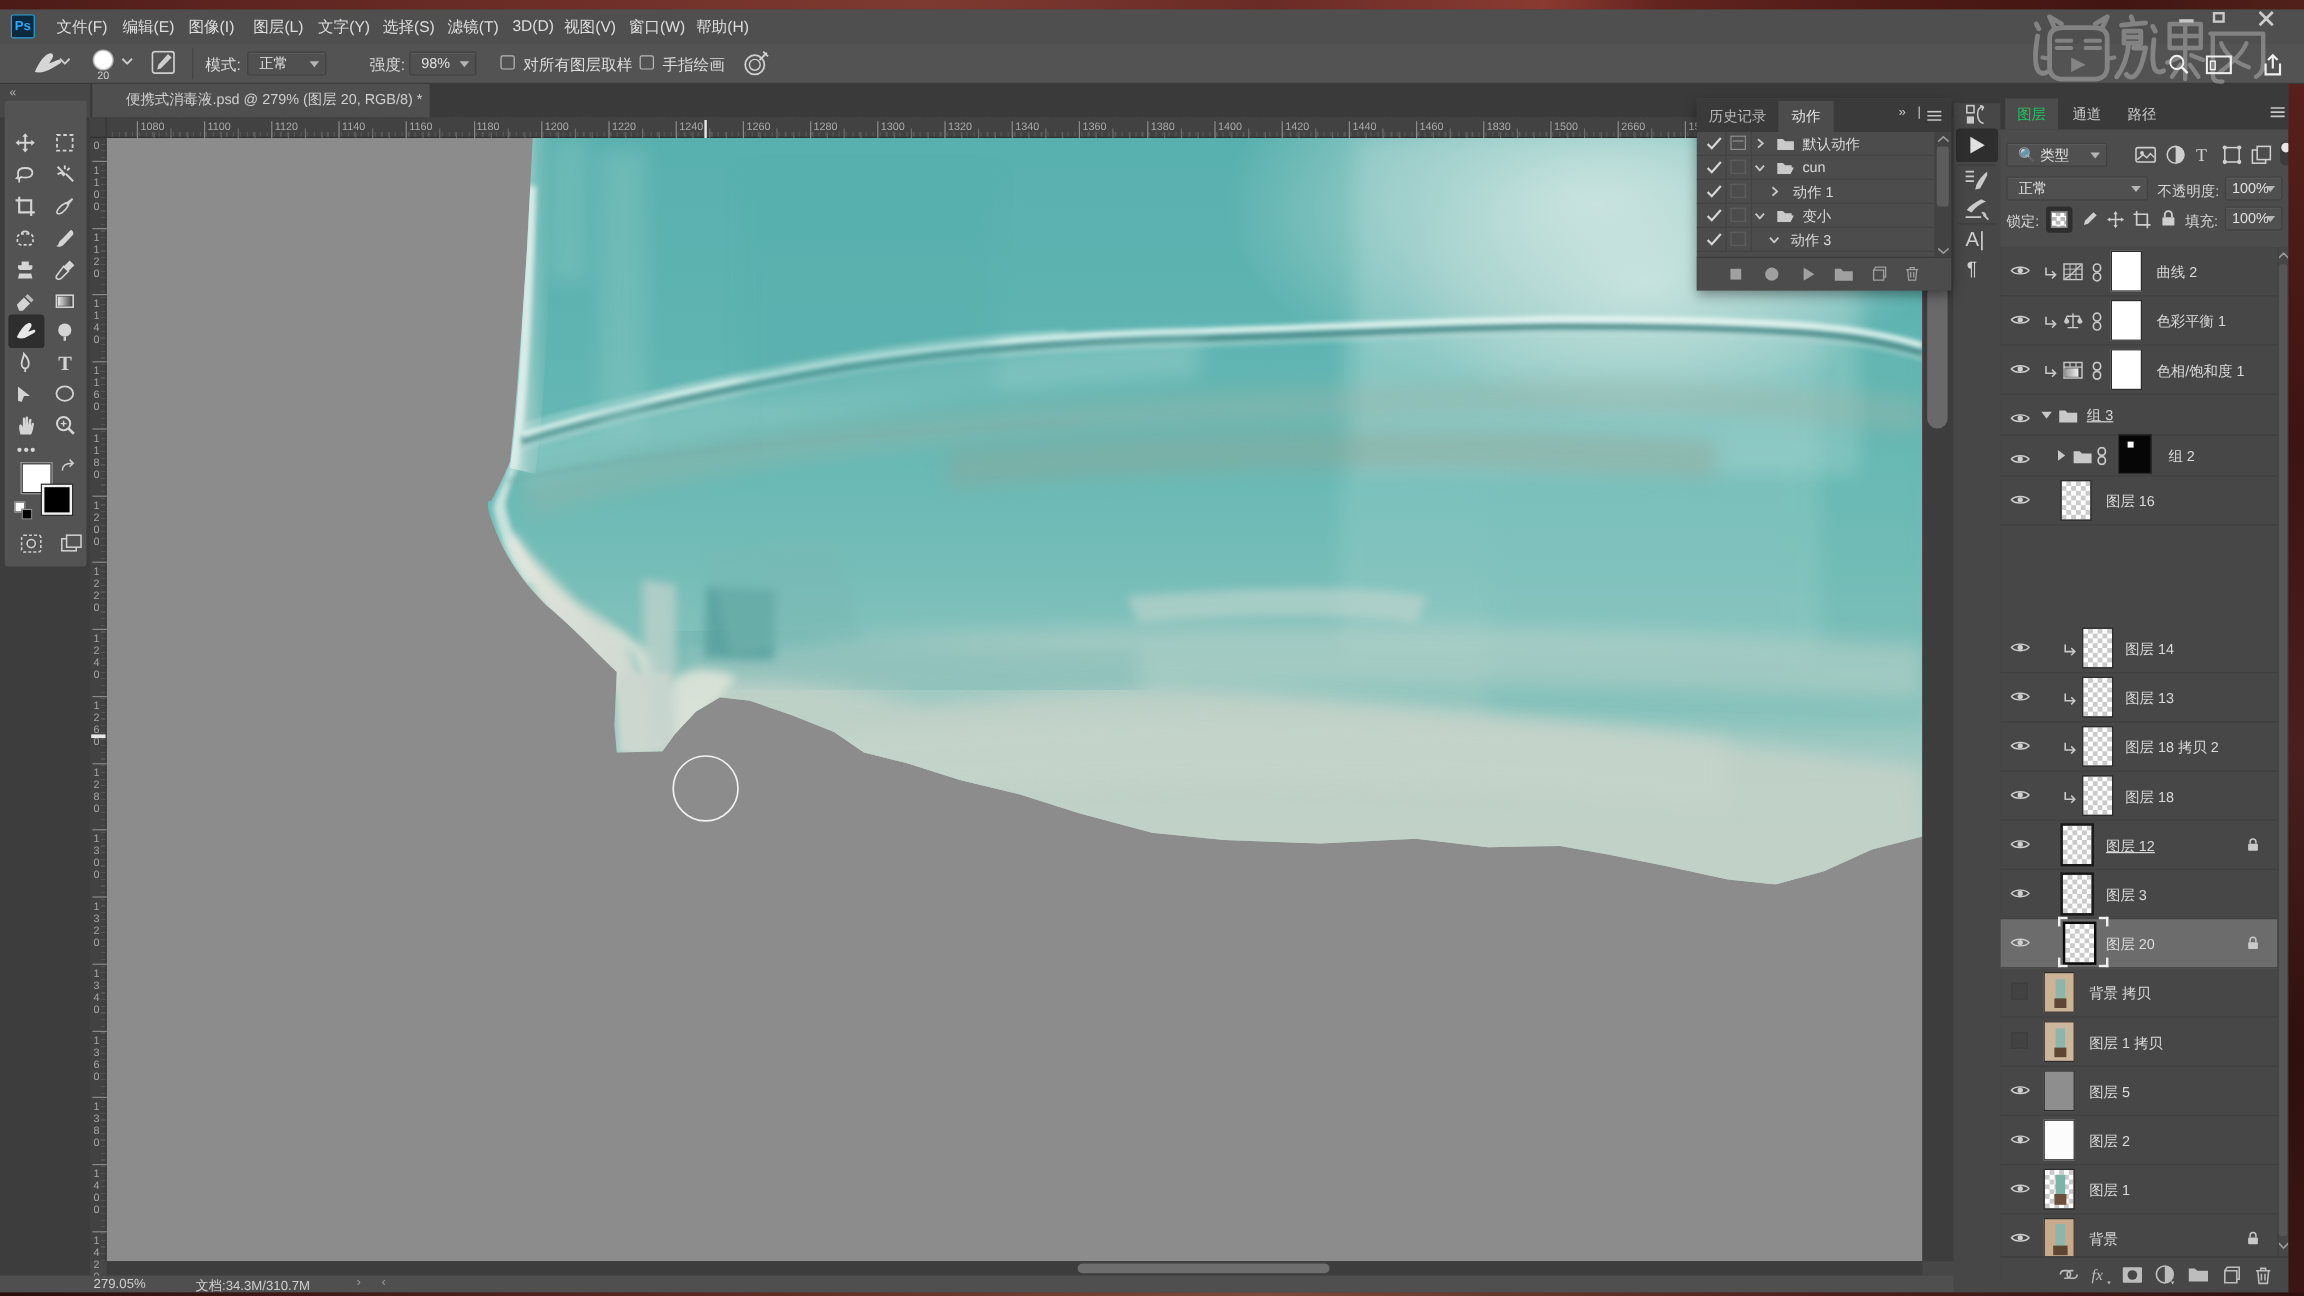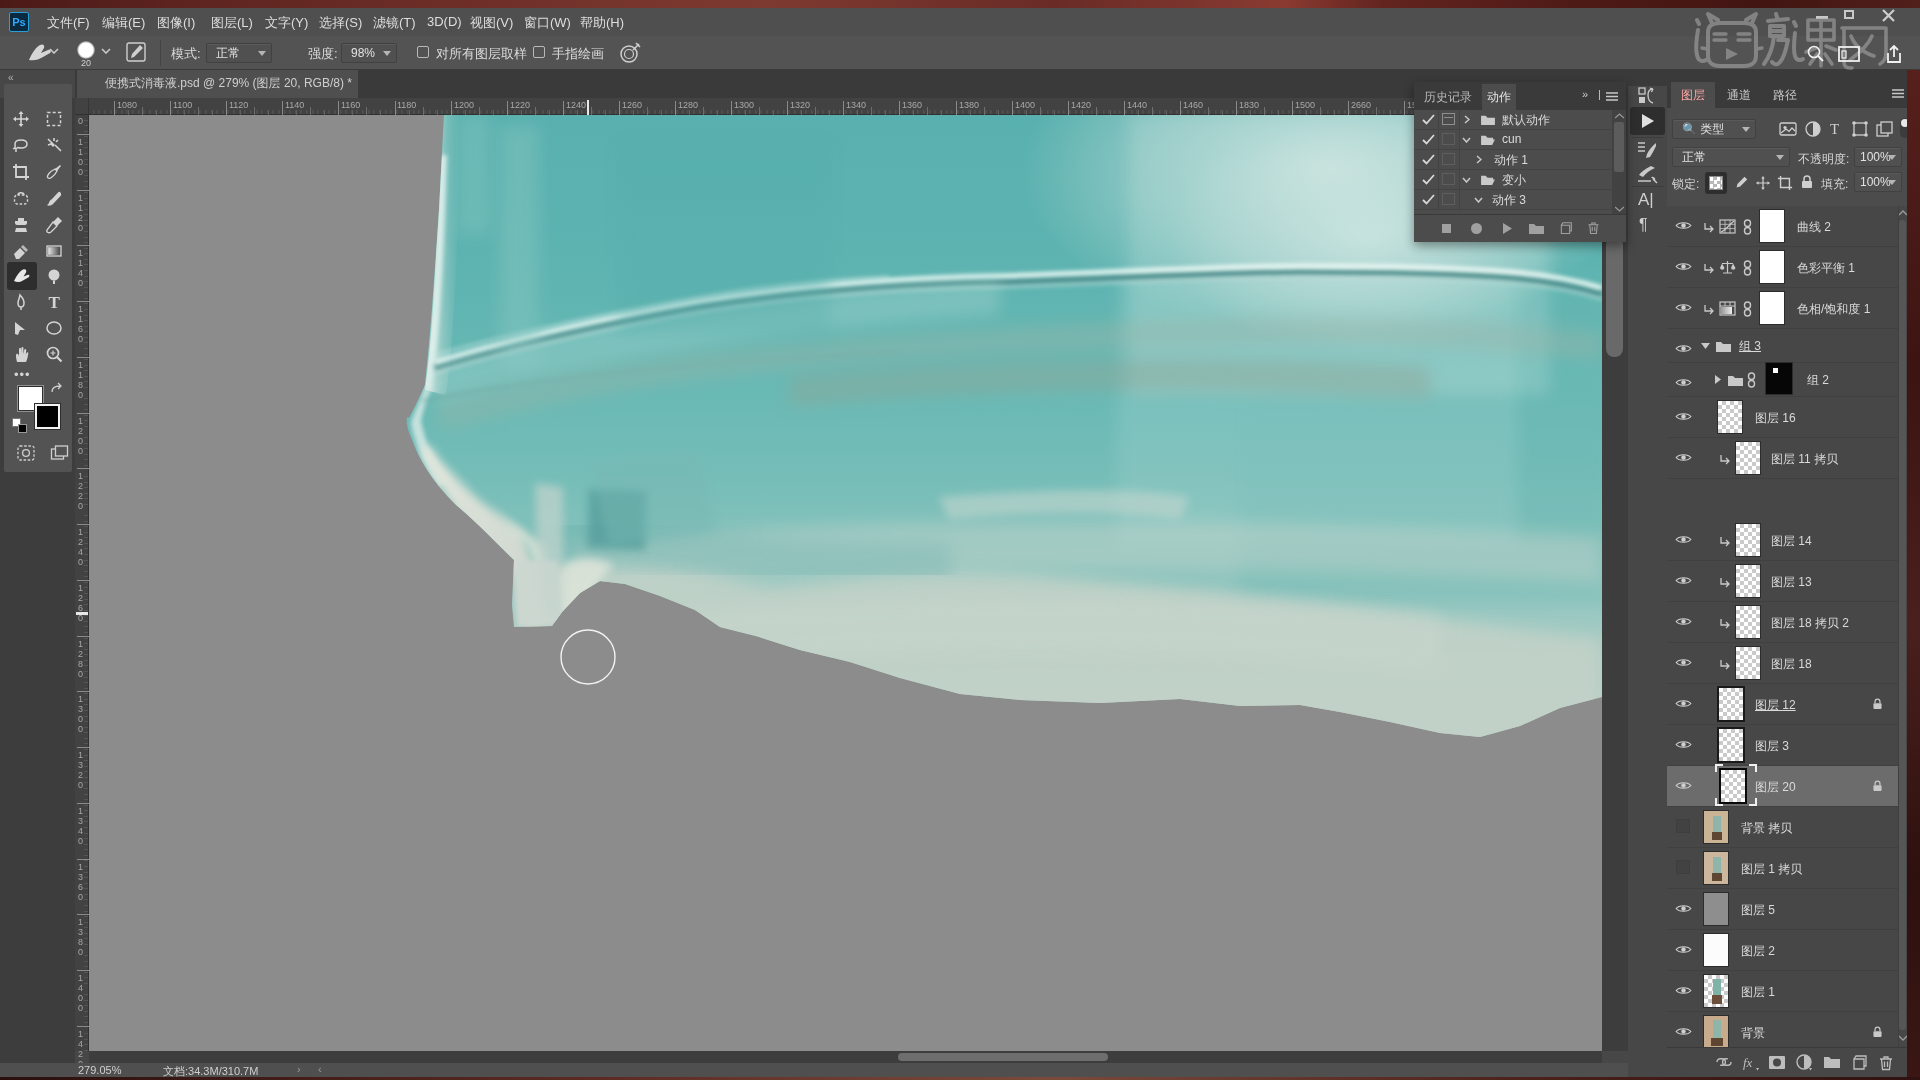--- a/index.html
+++ b/index.html
@@ -515,21 +515,21 @@
       <path d="M14,2 C8,5 4,8 2,11 L6,13 C9,9 13,6 18,4 Z" fill="#c9c9c9"></path>
       <path d="M1,17 H14 M16,15 L20,19" stroke="#c9c9c9" stroke-width="1.5"></path>
       <path d="M14,13 a3,3 0 0 1 4,4 Z" fill="#c9c9c9"></path>
     </svg>
     <div class="abs" style="left:4px;top:106px;width:31px;height:1px;background:#3c3c3c"></div>
     <div class="abs" style="left:10px;top:110px;color:#cfcfcf;font-size:17px">A|</div>
     <div class="abs" style="left:11px;top:136px;color:#cfcfcf;font-size:16px">¶</div>
   </div>
  <div class="abs" id="lpanel">
     <div class="abs" style="left:0;top:0;width:240px;height:28px;background:#3a3a3a"></div>
-    <div class="ptab" style="left:4px;top:2px;width:44px;background:#4c4c4c;color:#fca5a5">图层</div>
+    <div class="ptab" style="left:4px;top:2px;width:44px;background:#4c4c4c;color:#22c55e">图层</div>
     <div class="ptab" style="left:50px;top:2px;width:44px">通道</div>
     <div class="ptab" style="left:96px;top:2px;width:44px">路径</div>
     <svg class="abs" style="left:225px;top:9px" width="12" height="10">
       <path d="M0,1 H12 M0,4.5 H12 M0,8 H12" stroke="#c8c8c8" stroke-width="1.4"></path>
     </svg>
     <div class="abs" style="left:0;top:28px;width:240px;height:98px;background:#4c4c4c"></div>
     <div class="combo" style="left:5px;top:39px;width:84px;font-size:12px"><span style="opacity:.9">🔍</span> 类型<span class="chev"></span></div>
     <svg class="abs" style="left:112px;top:40px" width="18" height="18" viewBox="0 0 18 18">
       <rect x="1" y="3" width="16" height="12" rx="1.5" fill="none" stroke="#cfcfcf" stroke-width="1.3"></rect>
       <circle cx="6" cy="7.5" r="1.6" fill="#cfcfcf"></circle>
@@ -674,31 +674,20 @@
         <span class="lname" style="left:140px;top:9px">组 2</span>
       </div>
       <div class="lrow" style="top:191px;height:41px;background:transparent">
         <svg class="eye" viewBox="0 0 18 12">
           <path d="M1,6 C4,2 14,2 17,6 C14,10 4,10 1,6 Z" fill="none" stroke="#cfcfcf" stroke-width="1.3"></path>
           <circle cx="9" cy="6" r="2.4" fill="#cfcfcf"></circle>
         </svg>
         <div class="thumb checker" style="left:50px;top:3px;width:26px;height:34px"></div>
         <span class="lname" style="left:88px">图层 16</span>
       </div>
-      <div class="lrow" style="top:232px;height:41px;background:transparent">
-        <svg class="eye" viewBox="0 0 18 12">
-          <path d="M1,6 C4,2 14,2 17,6 C14,10 4,10 1,6 Z" fill="none" stroke="#cfcfcf" stroke-width="1.3"></path>
-          <circle cx="9" cy="6" r="2.4" fill="#cfcfcf"></circle>
-        </svg>
-        <svg class="abs" style="left:52px;top:16px" width="12" height="12" viewBox="0 0 12 12">
-          <path d="M2,1 L2,7 L10,7 M7,4 L10,7 L7,10" stroke="#c9c9c9" stroke-width="1.3" fill="none"></path>
-        </svg>
-        <div class="thumb checker" style="left:68px;top:3px;width:26px;height:34px"></div>
-        <span class="lname" style="left:104px">图层 11 拷贝</span>
-      </div>
       <div class="lrow" style="top:314px;height:41px;background:transparent">
         <svg class="eye" viewBox="0 0 18 12">
           <path d="M1,6 C4,2 14,2 17,6 C14,10 4,10 1,6 Z" fill="none" stroke="#cfcfcf" stroke-width="1.3"></path>
           <circle cx="9" cy="6" r="2.4" fill="#cfcfcf"></circle>
         </svg>
         <svg class="abs" style="left:52px;top:16px" width="12" height="12" viewBox="0 0 12 12">
           <path d="M2,1 L2,7 L10,7 M7,4 L10,7 L7,10" stroke="#c9c9c9" stroke-width="1.3" fill="none"></path>
         </svg>
         <div class="thumb checker" style="left:68px;top:3px;width:26px;height:34px"></div>
         <span class="lname" style="left:104px">图层 14</span>
@@ -863,21 +852,21 @@
         <path d="M4,5 L4,15 L14,15 L14,5 Z M4,5 L6,2 L16,2 L16,12 L14,12" fill="none" stroke="#bdbdbd" stroke-width="1.3"></path>
       </svg>
       <svg class="abs" style="left:210px;top:6px" width="18" height="18" viewBox="0 0 18 18">
         <path d="M3,5 L15,5 M7,5 L7,3 L11,3 L11,5 M4.5,5 L5.5,15.5 L12.5,15.5 L13.5,5 M7.5,7.5 L7.5,13 M10.5,7.5 L10.5,13" stroke="#bdbdbd" stroke-width="1.3" fill="none"></path>
       </svg>
     </div>
   </div>
  <div class="abs" id="apanel">
     <div class="abs" style="left:0;top:0;width:212px;height:28px;background:#3a3a3a"></div>
     <div class="ptab" style="left:2px;top:2px;width:64px;color:#b9b9b9">历史记录</div>
-    <div class="ptab" style="left:68px;top:2px;width:34px;background:#4c4c4c;color:#e5e5e5">动作</div>
+    <div class="ptab" style="left:68px;top:2px;width:46px;background:#4c4c4c;color:#e5e5e5">动作</div>
     <span class="abs" style="left:168px;top:6px;color:#c9c9c9;font-size:11px;letter-spacing:-1px">»</span>
     <span class="abs" style="left:184px;top:6px;color:#c9c9c9;font-size:11px">|</span>
     <svg class="abs" style="left:192px;top:10px" width="12" height="9">
       <path d="M0,1 H12 M0,4.5 H12 M0,8 H12" stroke="#c8c8c8" stroke-width="1.3"></path>
     </svg>
     <div class="abs" style="left:0;top:28px;width:198px;height:20px;border-bottom:1px solid #434343">
       <svg class="abs" style="left:8px;top:4px" width="13" height="11">
         <path d="M1,6 L4.5,9.5 L12,1" stroke="#d8d8d8" stroke-width="1.8" fill="none"></path>
       </svg>
       <div class="abs" style="left:28px;top:3px;width:13px;height:12px;border:1px solid #8e8e8e;background:#4c4c4c">

